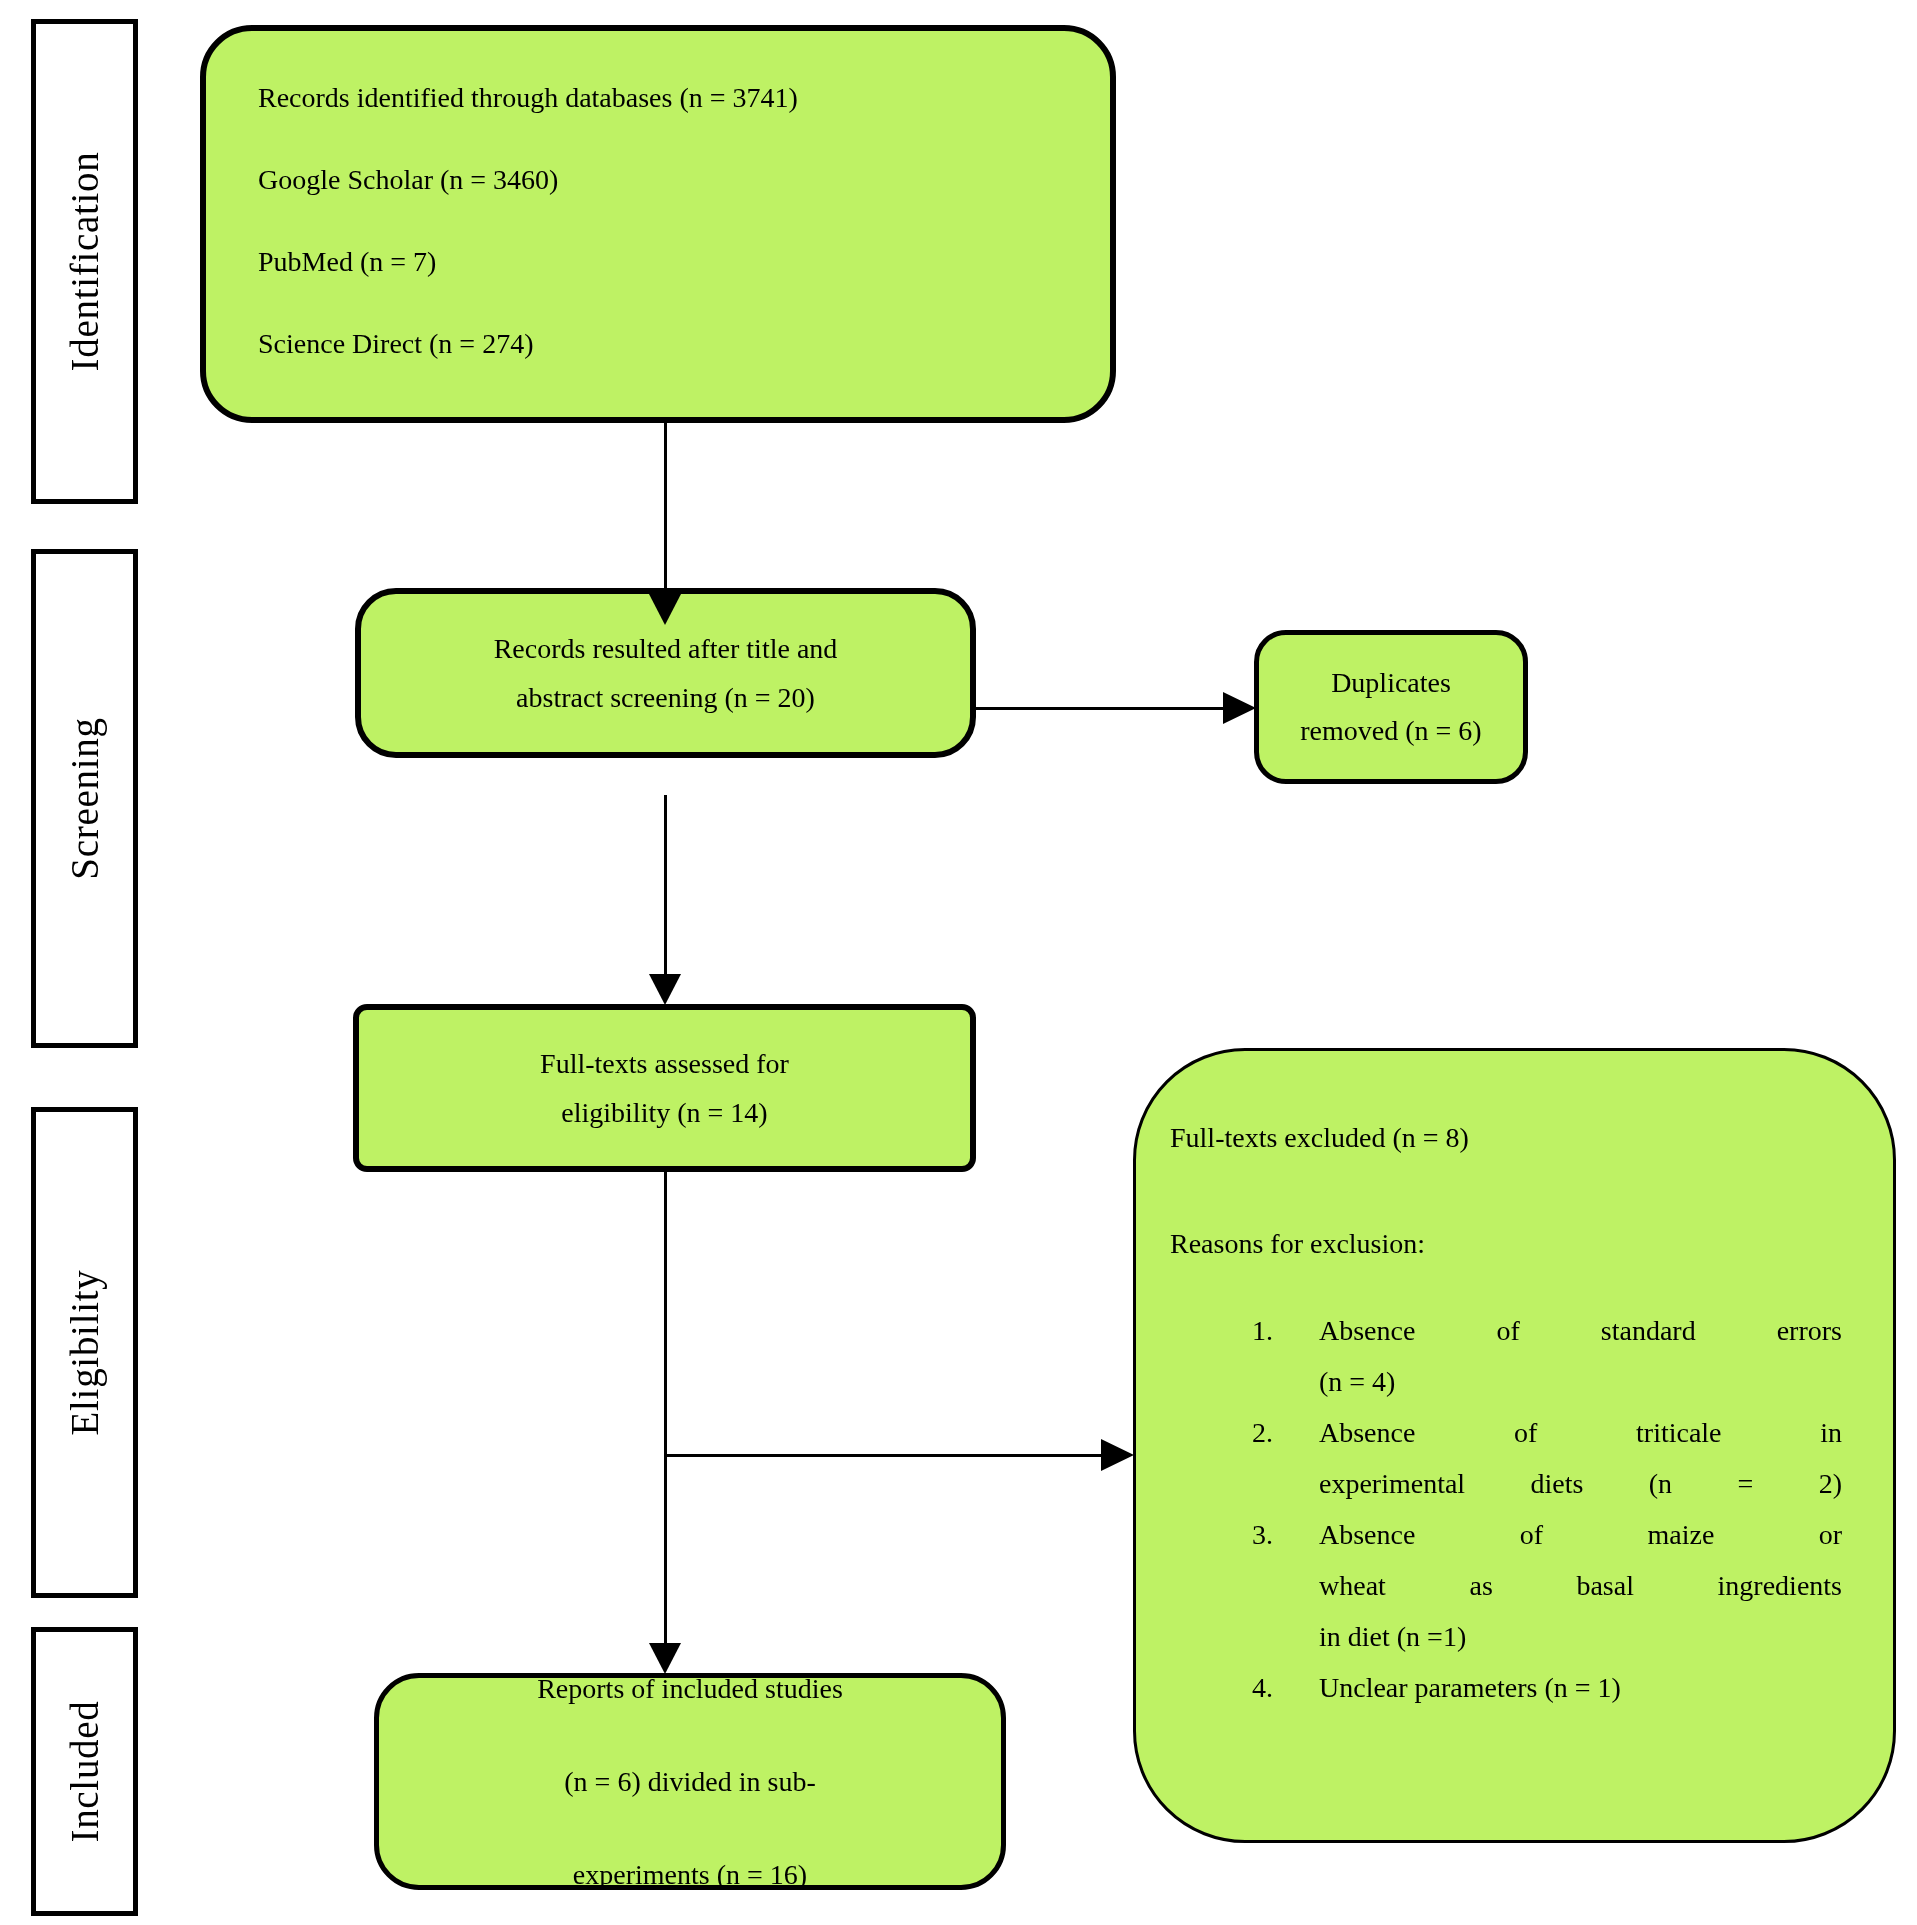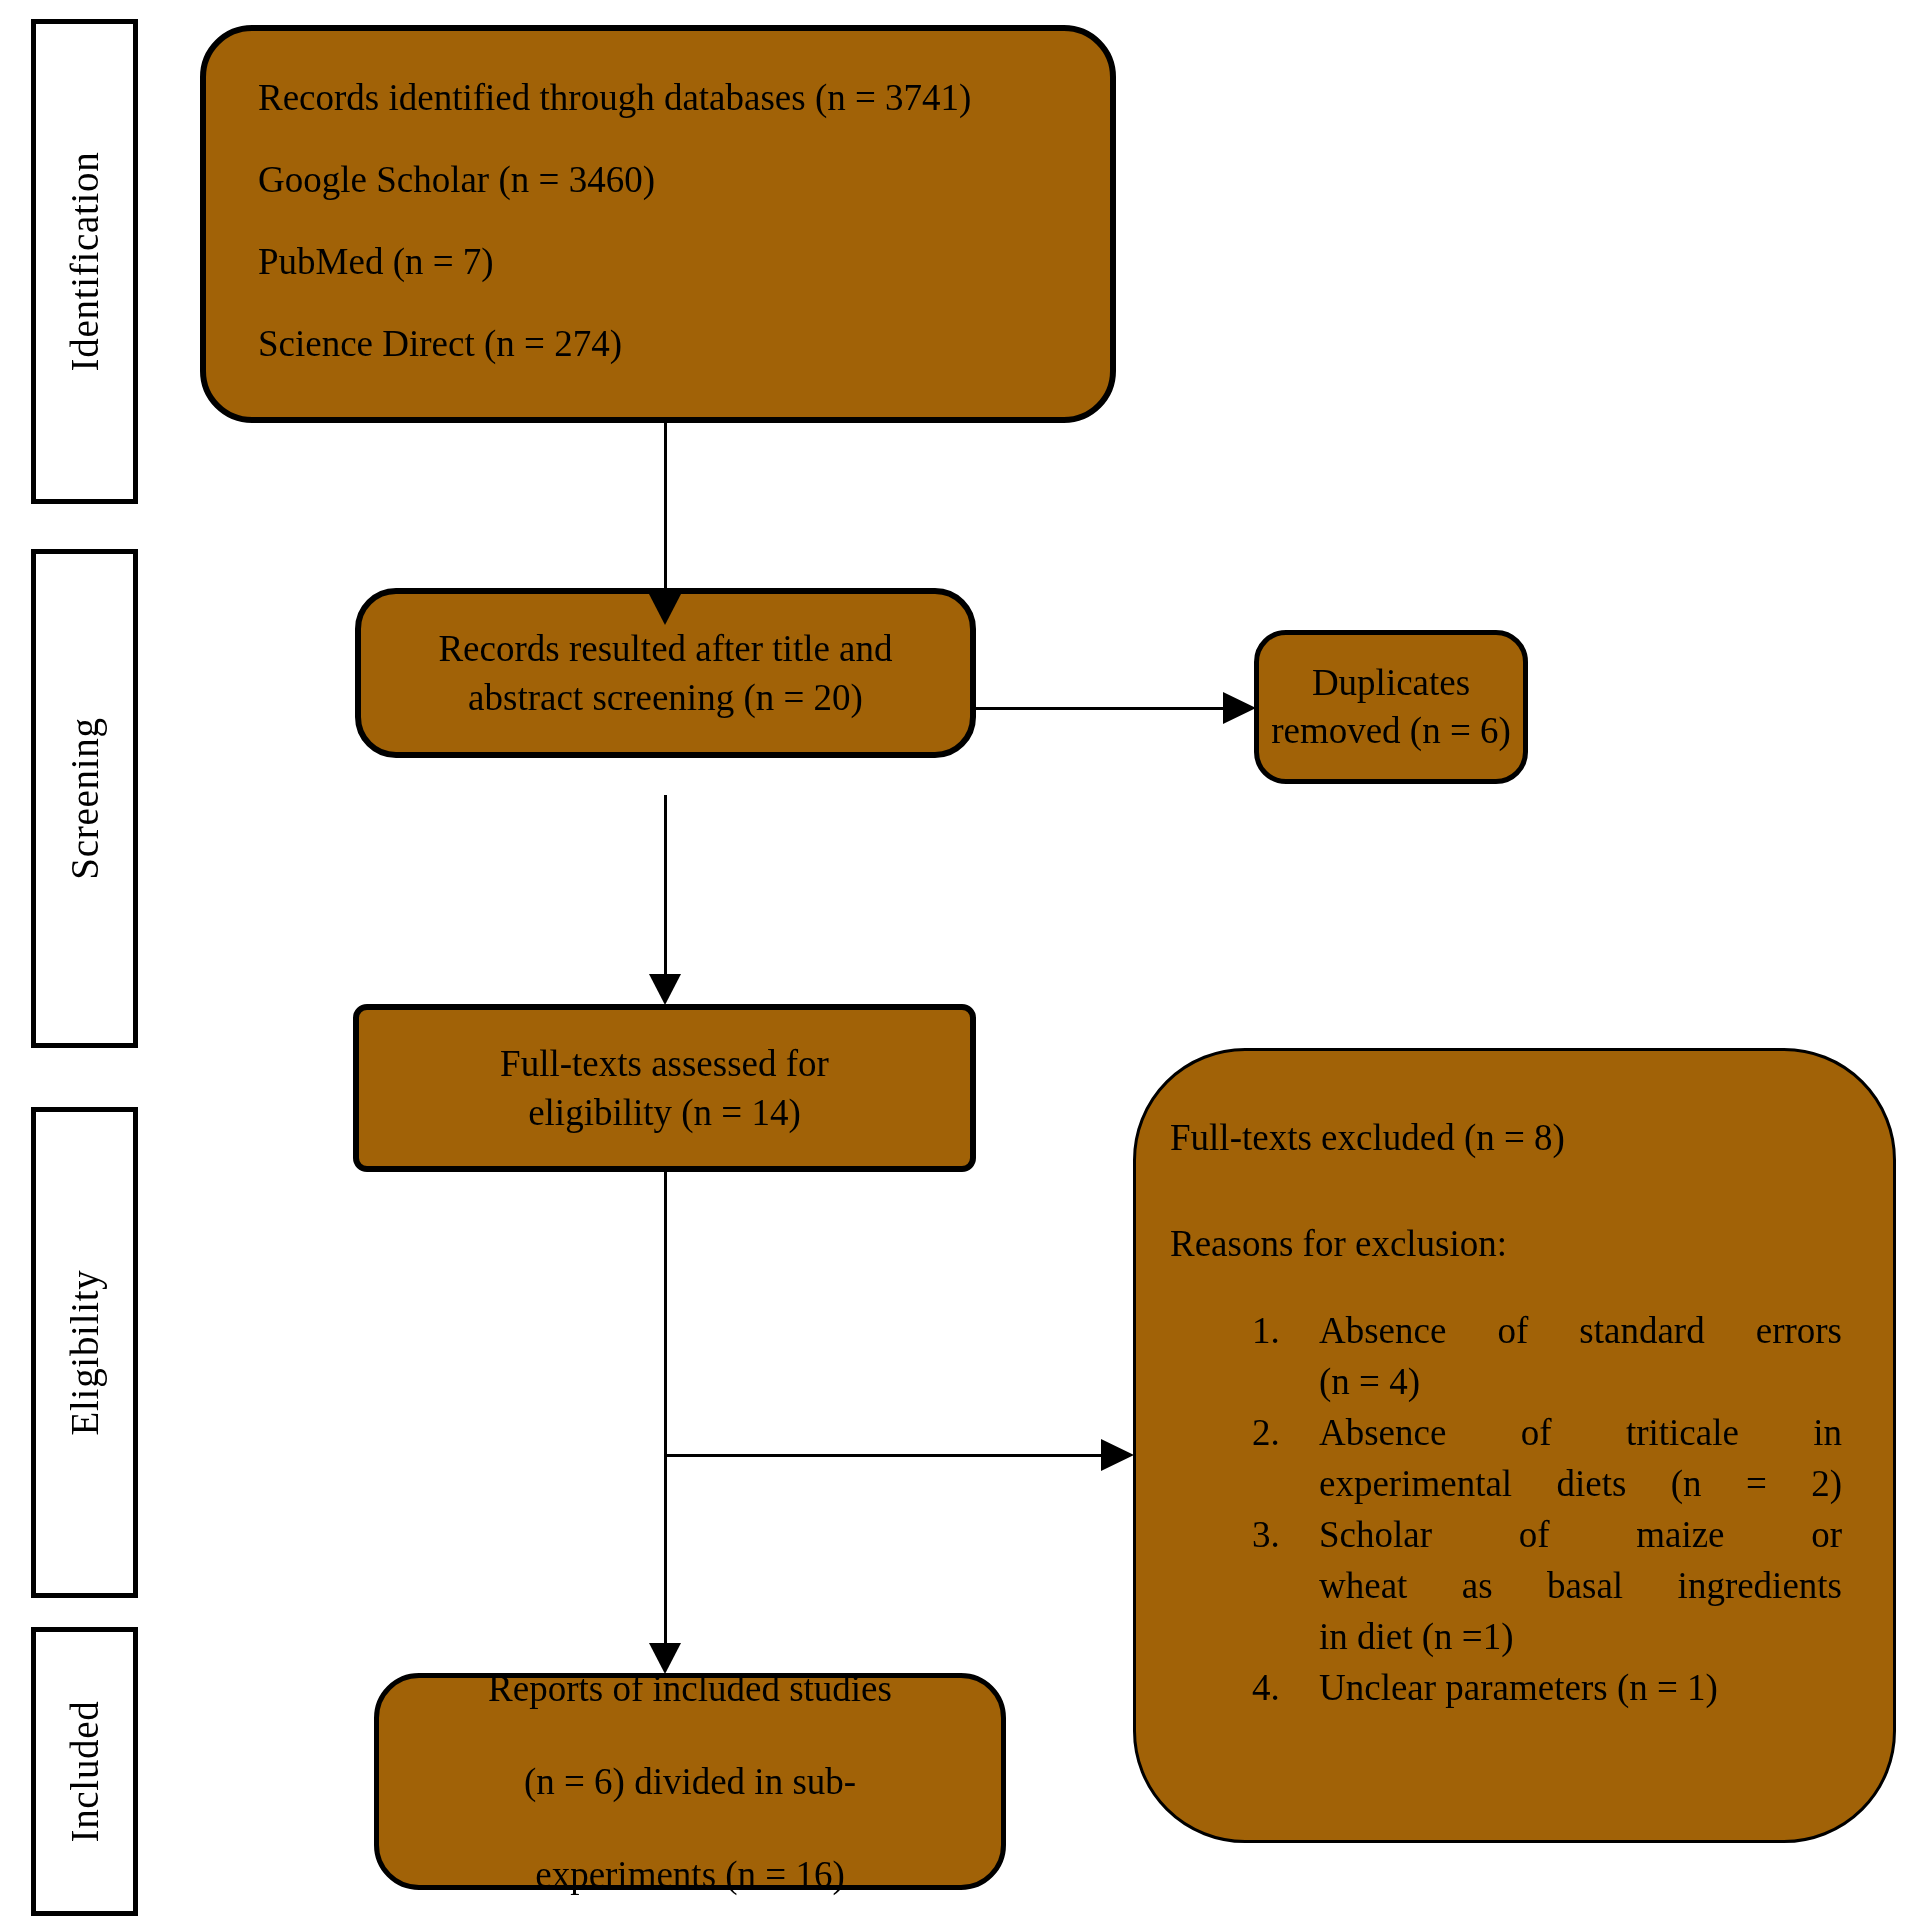--- a/index.html
+++ b/index.html
@@ -32,24 +32,24 @@
     letter-spacing: 0.7px;
   }
   .stage-identification { top: 18.7px;   height: 485px; }
   .stage-screening      { top: 549px;  height: 499px; }
   .stage-eligibility    { top: 1107px; height: 491px; }
   .stage-included       { top: 1627px; height: 289px; }
 
   
   .node {
     position: absolute;
-    background: #a16207;
+    background: #bef264;
     border: 6px solid #000;
     box-sizing: border-box;
-    font-size: 37px;
+    font-size: 28px;
   }
   .center-node {
     display: flex;
     flex-direction: column;
     justify-content: center;
     align-items: center;
     text-align: center;
   }
   .node-identified {
     left: 200px; top: 25px; width: 916px; height: 398px;
@@ -167,21 +167,21 @@
       <span class="num">2.</span>
       <span class="rtext">
         <div class="jl">Absence of triticale in</div>
         <div class="jl">experimental diets (n = 2)</div>
       </span>
     </div>
 
     <div class="reason">
       <span class="num">3.</span>
       <span class="rtext">
-        <div class="jl">Scholar of maize or</div>
+        <div class="jl">Absence of maize or</div>
         <div class="jl">wheat as basal ingredients</div>
         <div>in diet (n =1)</div>
       </span>
     </div>
 
     <div class="reason">
       <span class="num">4.</span>
       <span class="rtext">
         <div>Unclear parameters (n = 1)</div>
       </span>

